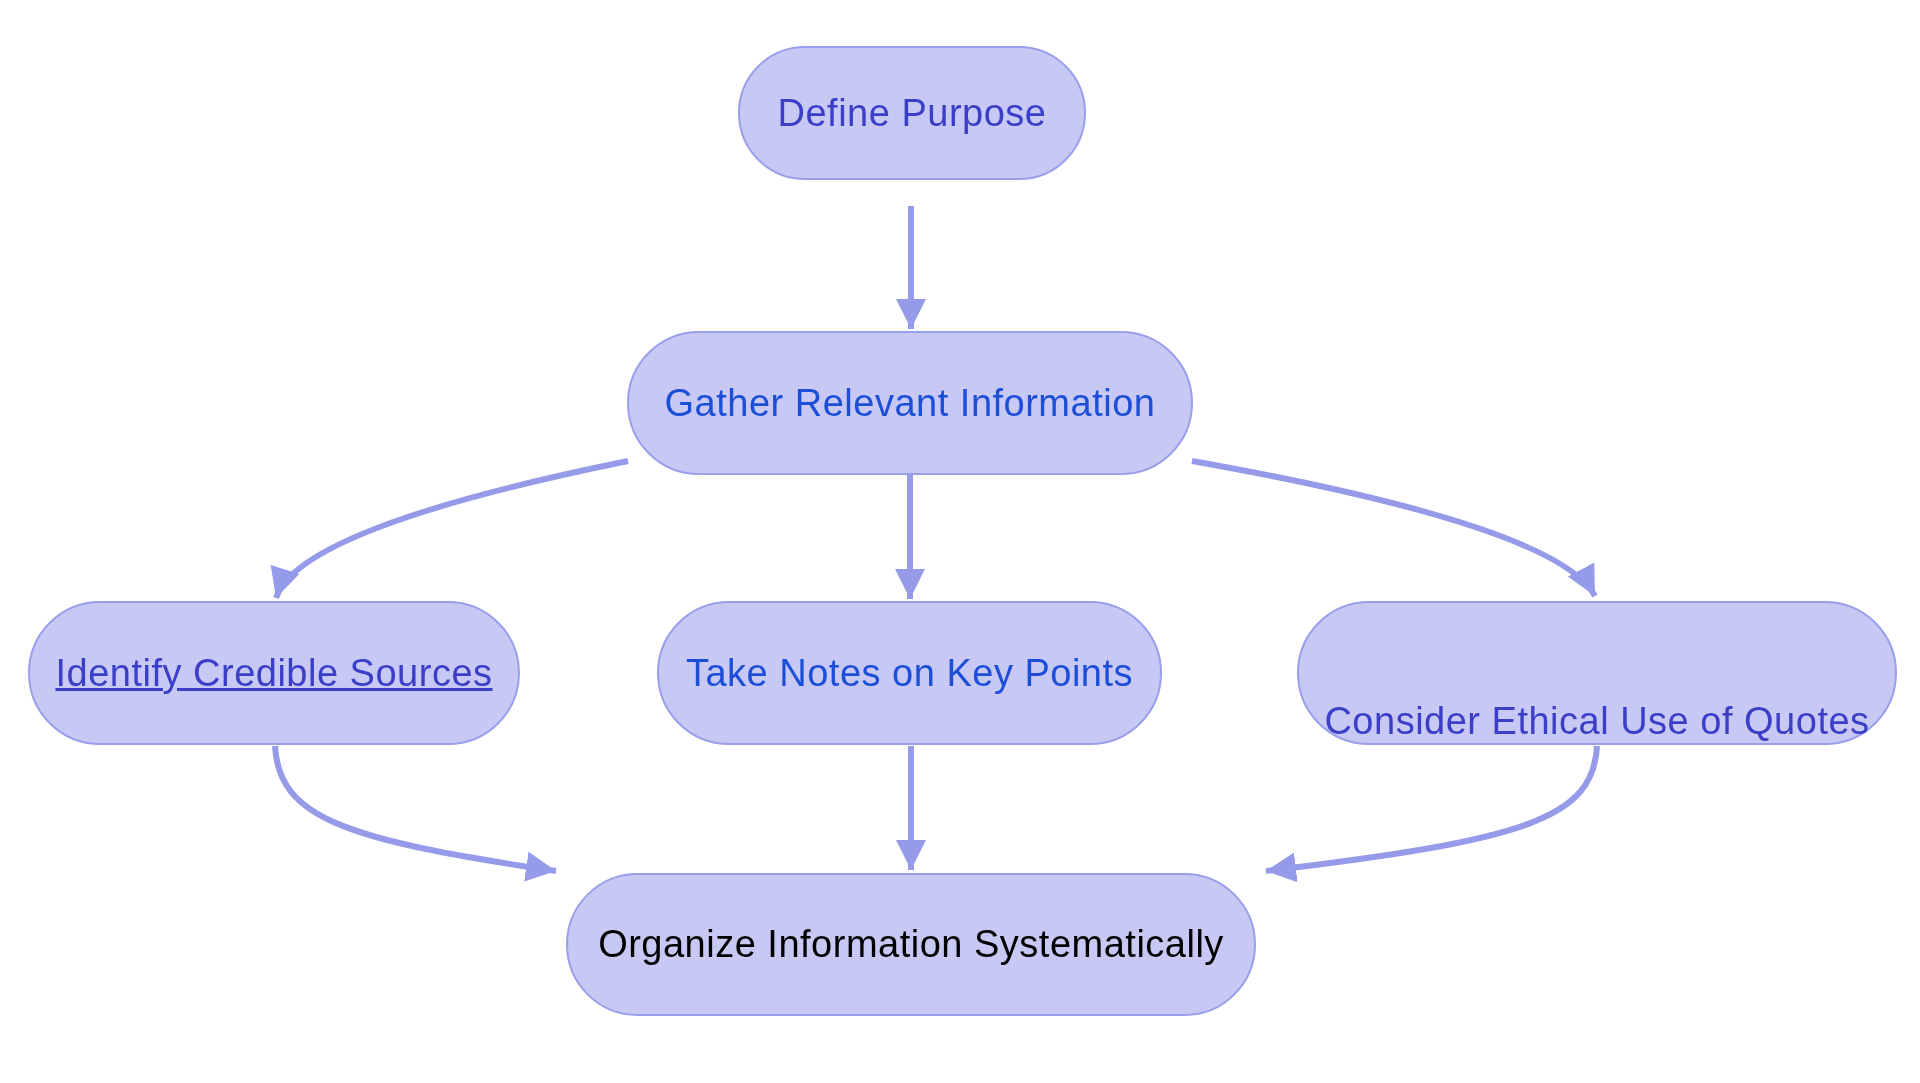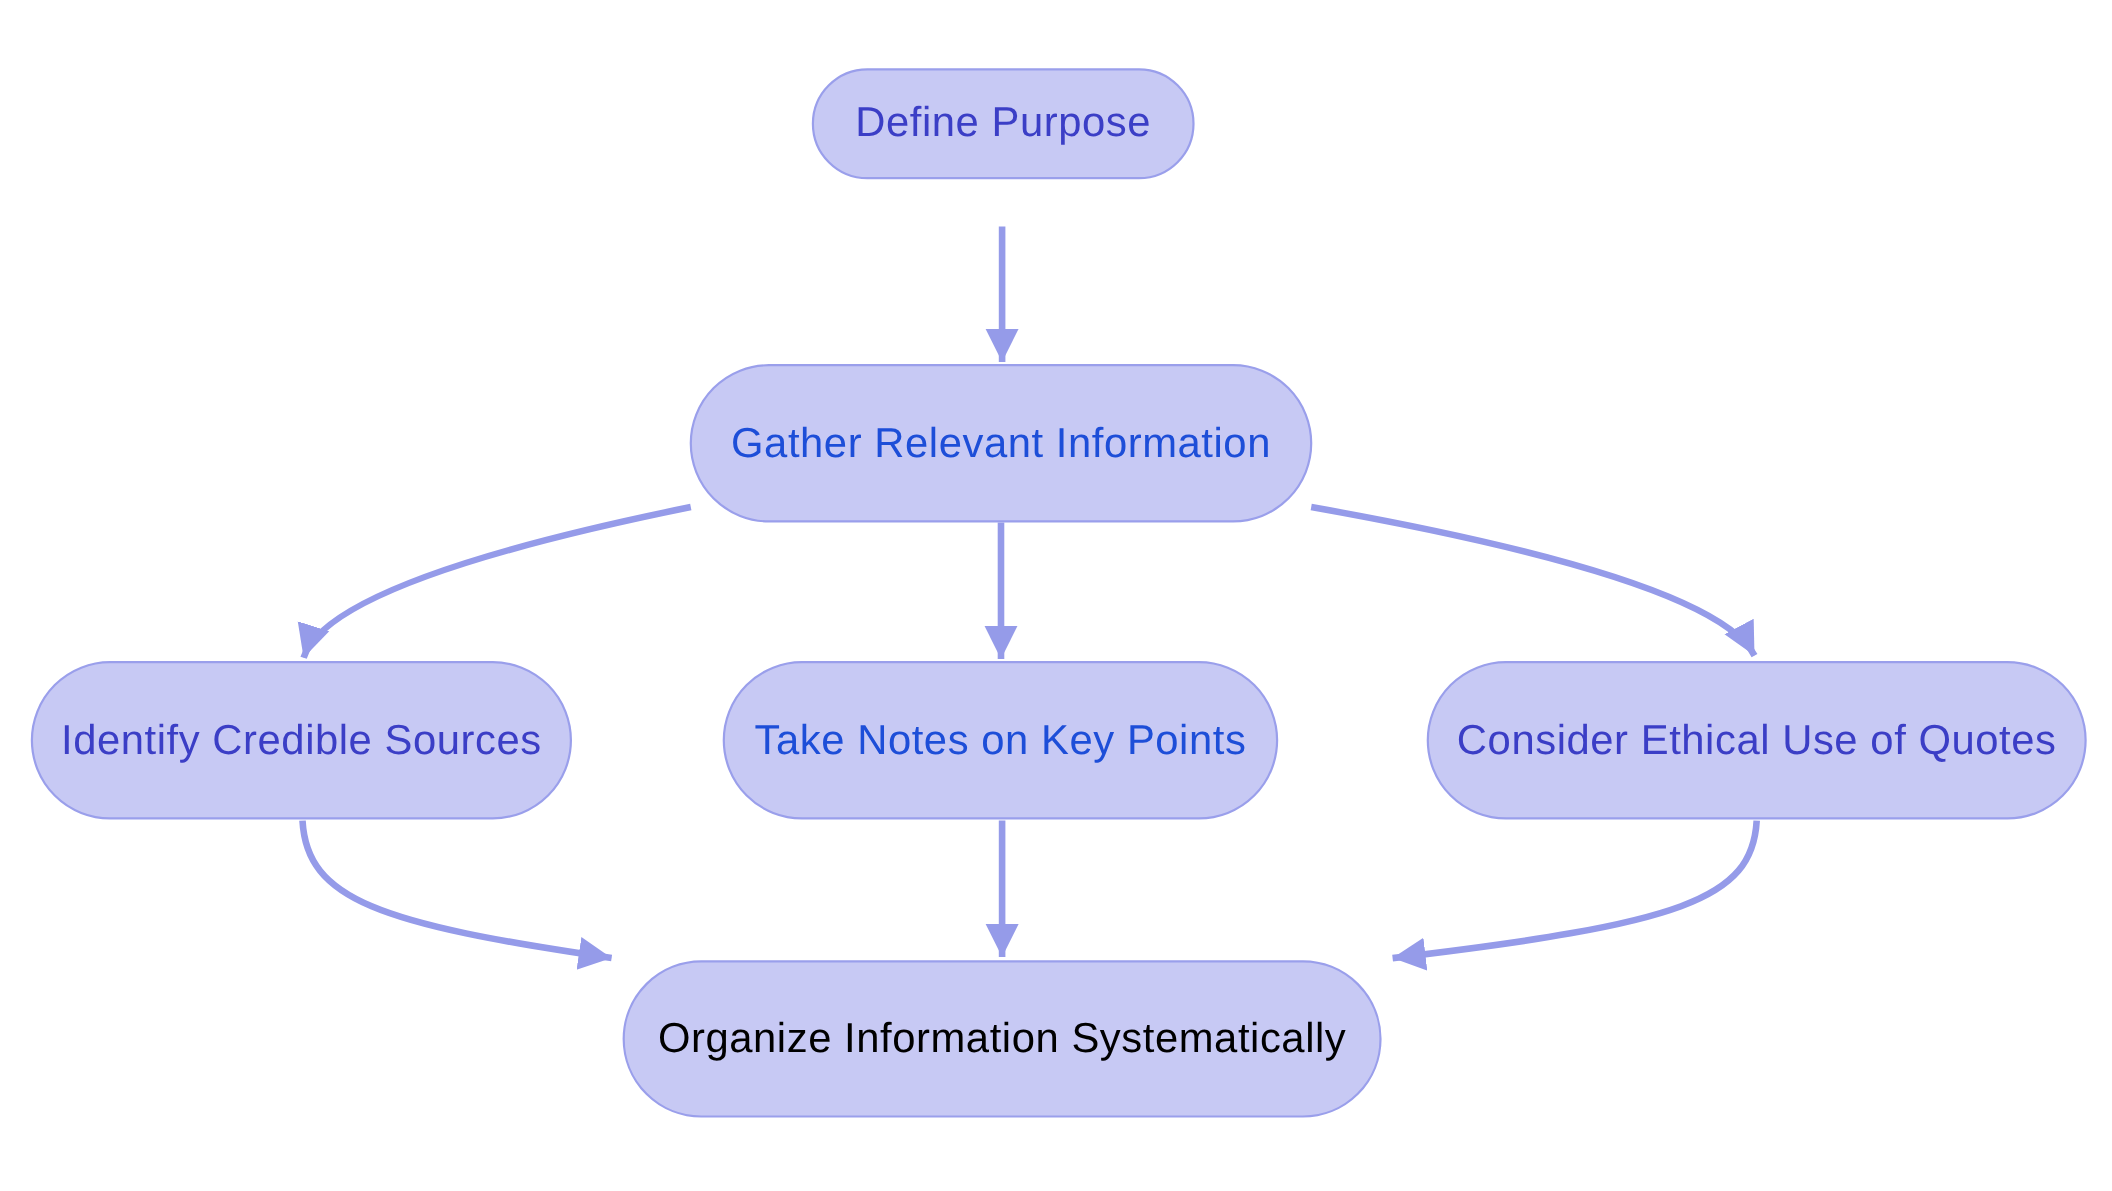--- a/index.html
+++ b/index.html
@@ -55,32 +55,32 @@
         <path d="M 911 206 L 911 329" class="edge-path" stroke="#959be9" stroke-width="6" marker-end="url(#arrowhead)"></path>
         <path d="M 628 461 Q 298 528 276 598" class="edge-path" stroke="#959be9" stroke-width="6" marker-end="url(#arrowhead)"></path>
         <path d="M 910 475 L 910 599" class="edge-path" stroke="#959be9" stroke-width="6" marker-end="url(#arrowhead)"></path>
         <path d="M 1192 461 Q 1558 526 1595 596" class="edge-path" stroke="#959be9" stroke-width="6" marker-end="url(#arrowhead)"></path>
         <path d="M 275 746 C 279 818 345 840 556 871" class="edge-path" stroke="#959be9" stroke-width="6" marker-end="url(#arrowhead)"></path>
         <path d="M 911 746 L 911 870" class="edge-path" stroke="#959be9" stroke-width="6" marker-end="url(#arrowhead)"></path>
         <path d="M 1597 746 C 1593 818 1528 840 1266 871" class="edge-path" stroke="#959be9" stroke-width="6" marker-end="url(#arrowhead)"></path>
       </g>
   </svg>
   <div id="node-layer">
-      <div class="flow-node" style="left: 738px; top: 62px; width: 348px; height: 101px; border-radius: 71.5px; background: rgb(199, 201, 244); border-color: rgb(154, 159, 235); color: rgb(59, 62, 198);">
+      <div class="flow-node" style="left: 738px; top: 46px; width: 348px; height: 134px; border-radius: 71.5px; background: rgb(199, 201, 244); border-color: rgb(154, 159, 235); color: rgb(59, 62, 198);">
         <span>Define Purpose</span>
       </div>
       <div class="flow-node" style="left: 627px; top: 331px; width: 566px; height: 144px; border-radius: 72px; background: rgb(199, 201, 244); border-color: rgb(154, 159, 235); color: #1d4ed8;">
         <span>Gather Relevant Information</span>
       </div>
-      <div class="flow-node" style="left: 28px; top: 601px; width: 492px; height: 144px; border-radius: 72px; background: rgb(199, 201, 244); border-color: rgb(154, 159, 235); color: rgb(59, 62, 198);">
+      <div class="flow-node" style="left: 28px; top: 601px; width: 492px; height: 144px; border-radius: 72px; background: rgb(199, 201, 244); border-color: rgb(154, 159, 235); color: rgb(59, 62, 198); text-decoration: underline;">
         <span>Identify Credible Sources</span>
       </div>
       <div class="flow-node" style="left: 657px; top: 601px; width: 505px; height: 144px; border-radius: 72px; background: rgb(199, 201, 244); border-color: rgb(154, 159, 235); color: #1d4ed8;">
         <span>Take Notes on Key Points</span>
       </div>
-      <div class="flow-node" style="left: 1297px; top: 601px; width: 600px; height: 144px; border-radius: 72px; background: rgb(199, 201, 244); border-color: rgb(154, 159, 235); color: rgb(59, 62, 198);">
+      <div class="flow-node" style="left: 1297px; top: 601px; width: 600px; height: 144px; border-radius: 72px; background: rgb(199, 201, 244); border-color: rgb(154, 159, 235); color: rgb(59, 62, 198); align-items: flex-end;">
         <span>Consider Ethical Use of Quotes</span>
       </div>
       <div class="flow-node" style="left: 566px; top: 873px; width: 690px; height: 143px; border-radius: 71.5px; background: rgb(199, 201, 244); border-color: rgb(154, 159, 235); color: #000000;">
         <span>Organize Information Systematically</span>
       </div>
     </div>
 </div>
 
 </body></html>

